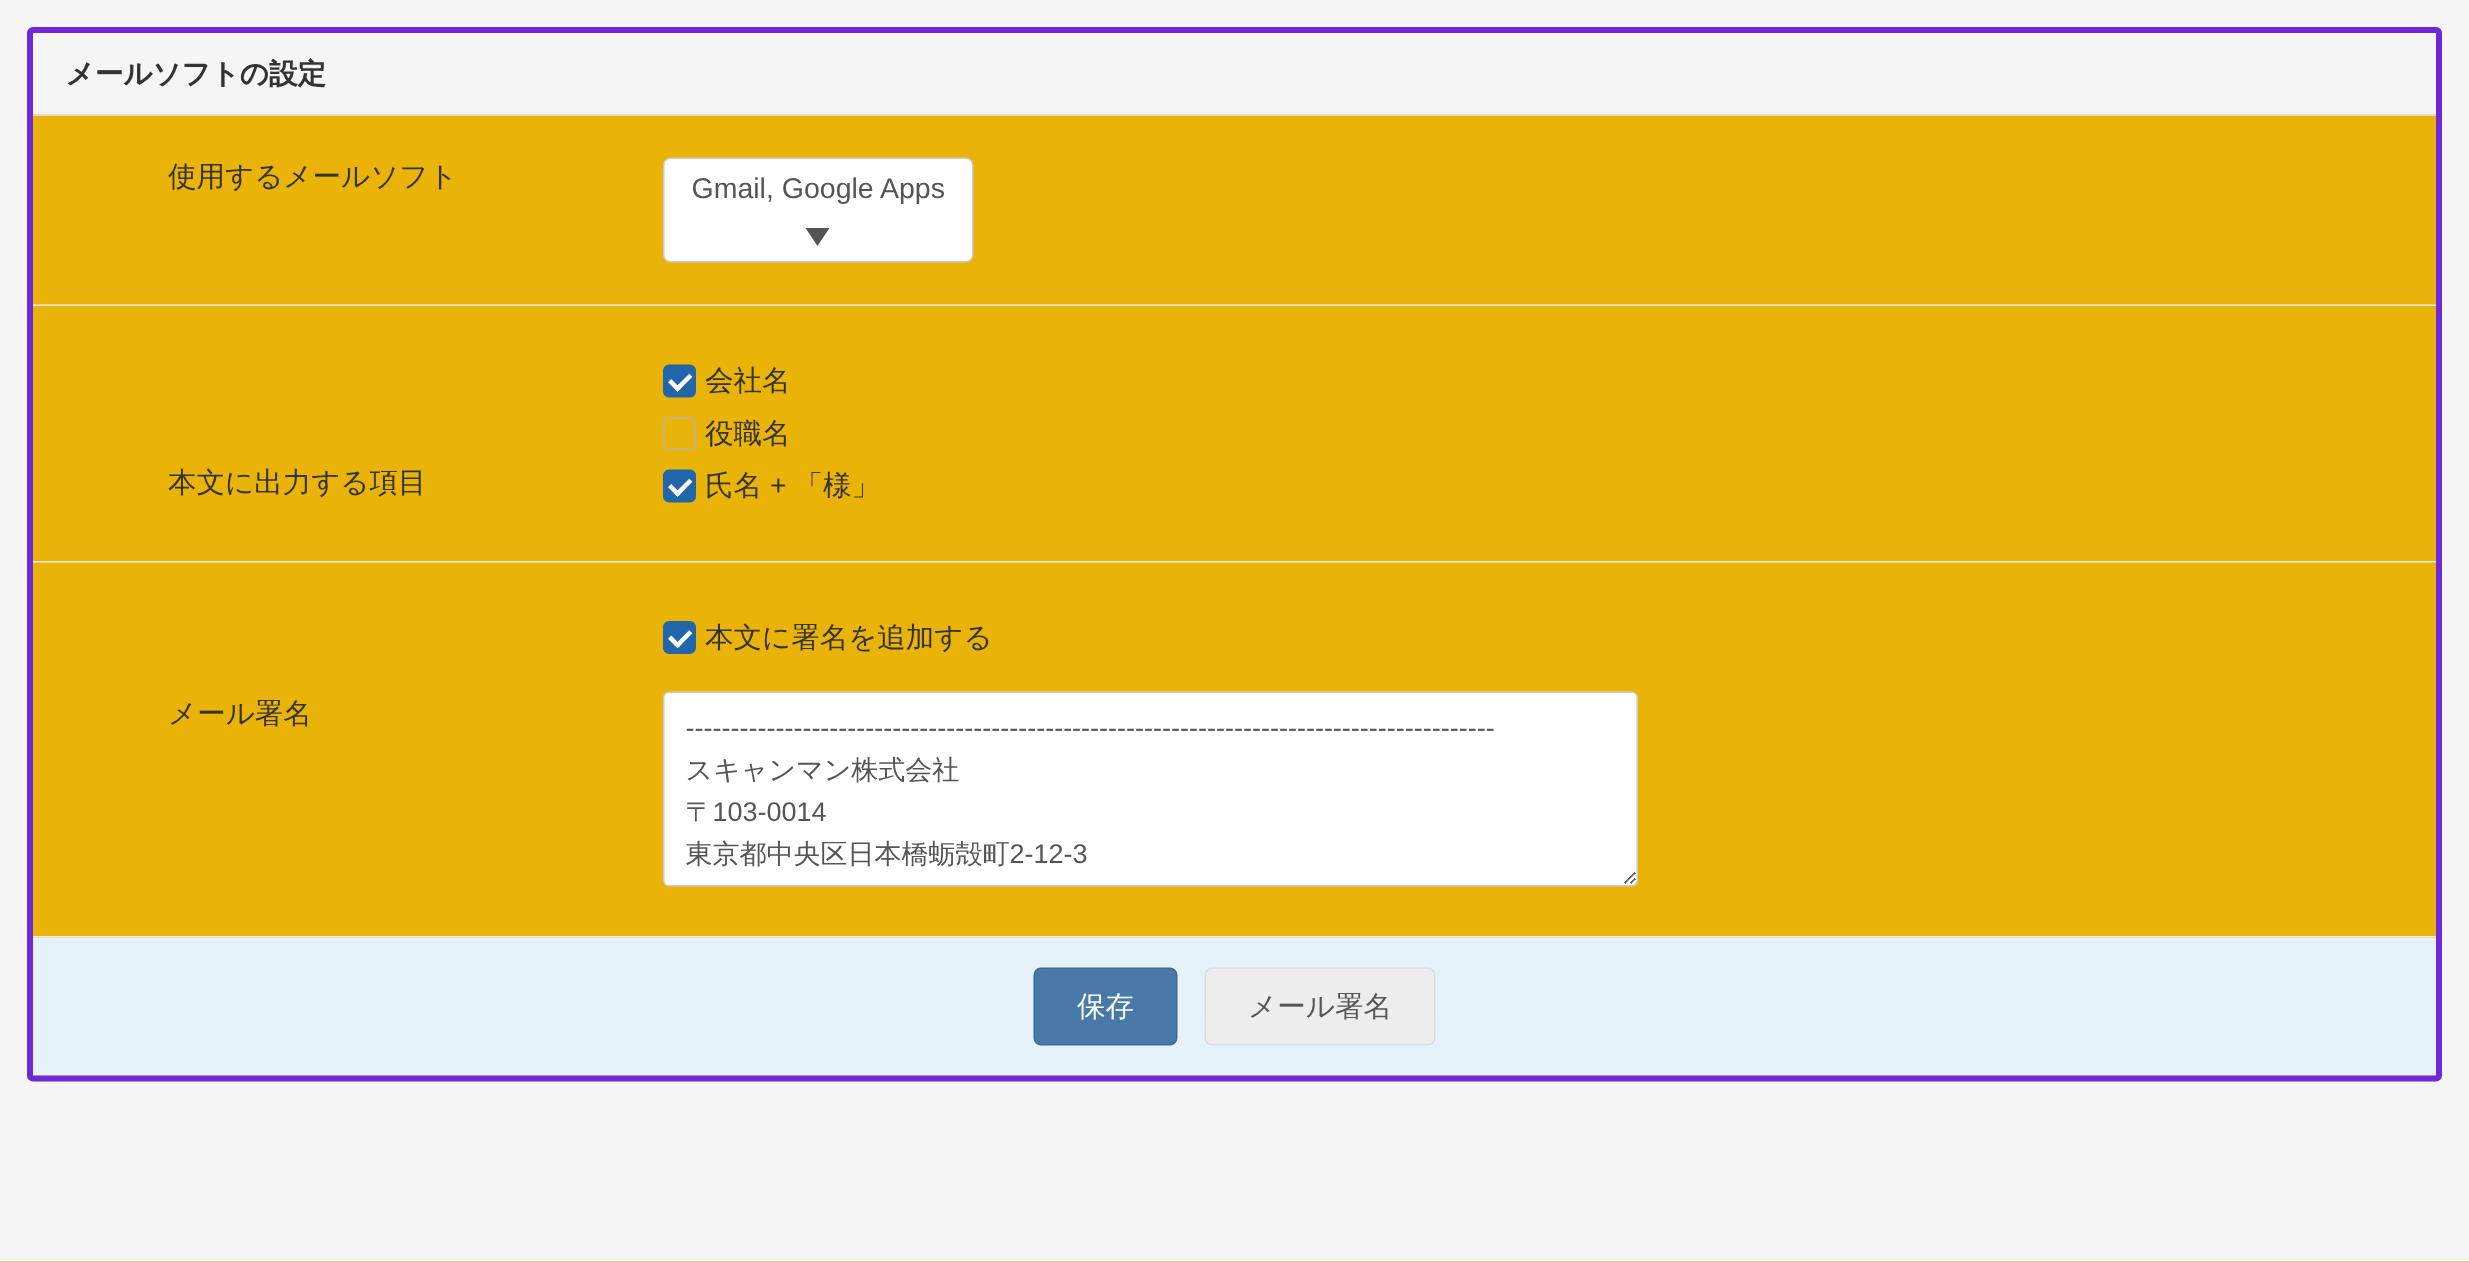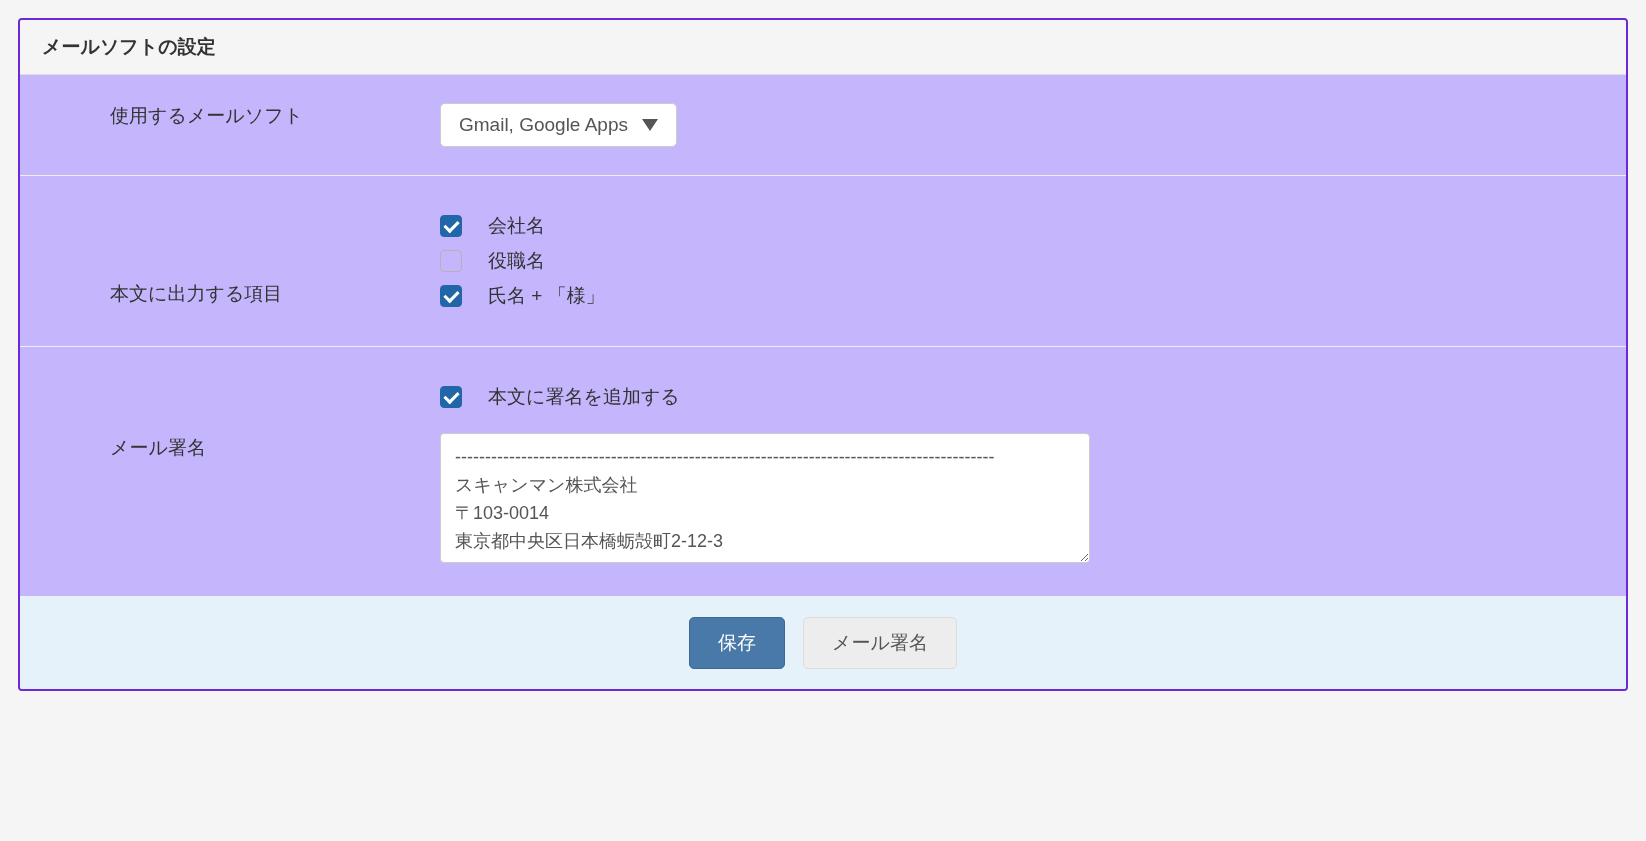--- a/index.html
+++ b/index.html
@@ -8,24 +8,24 @@
       padding: 0;
     }
     body {
       font-family: -apple-system, BlinkMacSystemFont, "Hiragino Sans", "Hiragino Kaku Gothic ProN", Meiryo, sans-serif;
       font-size: 18px;
       color: #333;
       background: #f5f5f5;
       padding: 18px;
     }
     .panel {
-      border: 2px solid #6d28d9;
+      border: 4px solid #6d28d9;
       border-radius: 4px;
       overflow: hidden;
-      background: #c4b5fd;
+      background: #eab308;
     }
     .panel-header {
       background: #f5f5f5;
       padding: 14px 22px;
       border-bottom: 1px solid #ddd;
       font-weight: 700;
       font-size: 19px;
       color: #333;
     }
     .panel-row {
@@ -59,32 +59,33 @@
       display: inline-flex;
       align-items: center;
       border: 1px solid #ccc;
       border-radius: 5px;
       padding: 10px 18px;
       font-size: 19px;
       background: #fff;
       color: #555;
       cursor: pointer;
       gap: 14px;
+      flex-direction: column;
     }
     .select-box .triangle {
       width: 0;
       height: 0;
       border-left: 8px solid transparent;
       border-right: 8px solid transparent;
       border-top: 12px solid #555;
     }
     .check-row {
       display: flex;
       align-items: center;
-      gap: 26px;
+      gap: 6px;
       margin: 9px 0;
     }
     .checkbox {
       width: 22px;
       height: 22px;
       border-radius: 4px;
       border: 1.5px solid #b3b3b3;
       display: inline-flex;
       align-items: center;
       justify-content: center;

